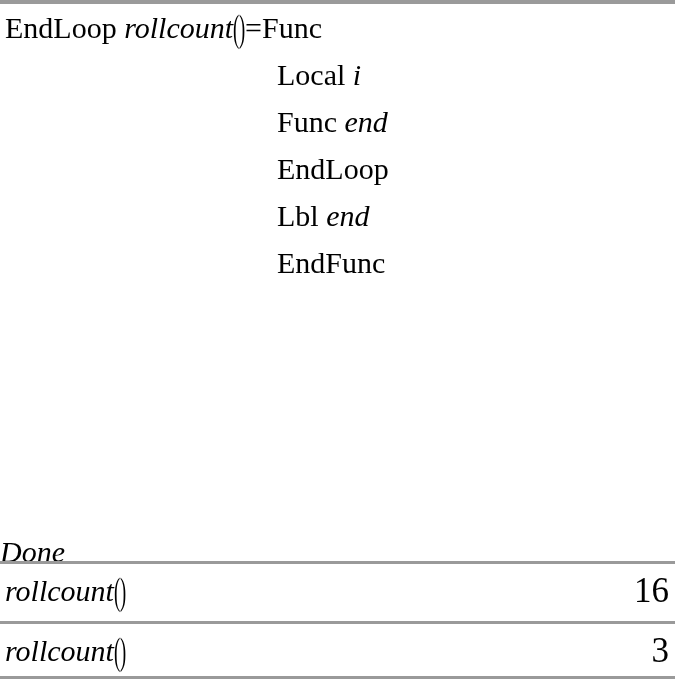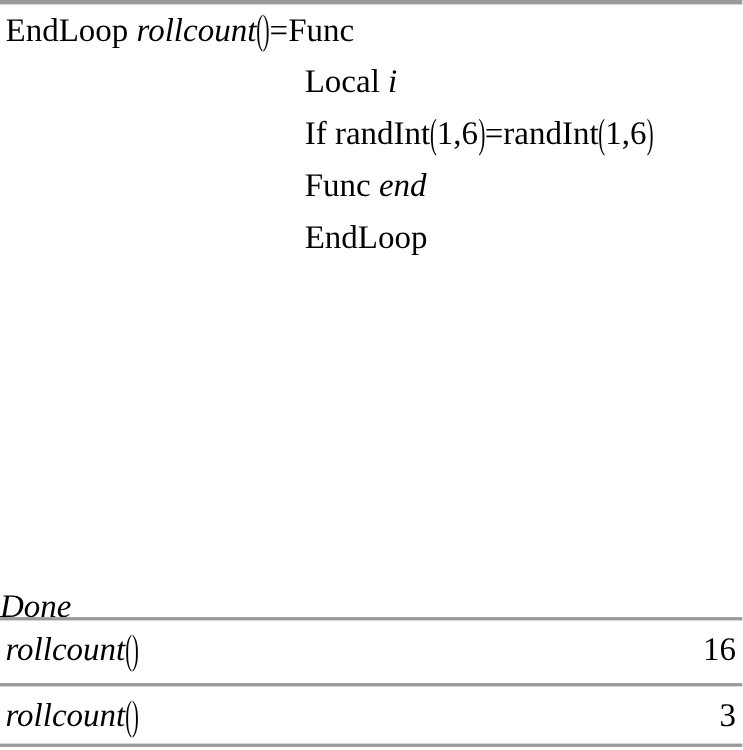--- a/index.html
+++ b/index.html
@@ -112,21 +112,21 @@
     font-size: 30px;
     font-style: italic;
     white-space: nowrap;
   }
   .result-value {
     position: absolute;
     right: 6px;
     top: 0;
     height: 57px;
     line-height: 53px;
-    font-size: 30px;
+    font-size: 35px;
     font-style: normal;
     white-space: nowrap;
   }
 </style>
 </head>
 <body>
 
 <div class="calc-page">
 
   <div class="top-rule"></div>
@@ -136,35 +136,38 @@
     <div class="code-line lead">
       <span class="upright">EndLoop</span><span>&nbsp;</span><span class="ital">rollcount</span><span class="paren">(</span><span class="paren">)</span><span class="eq">=</span><span class="upright">Func</span>
     </div>
 
     <div class="code-line indent">
       <span class="upright">Local</span><span>&nbsp;</span><span class="ital">i</span>
     </div>
 
 
 
-    <div class="code-line indent">
-      <span class="upright">If</span><span>&nbsp;</span><span class="upright">randInt</span><span class="paren">(</span><span class="upright">1,6</span><span class="paren">)</span><span class="eq">=</span><span class="upright">randInt</span><span class="paren">(</span><span class="upright">1,6</span><span class="paren">)</span>
-    </div>
 
     <div class="code-line indent">
       <span class="upright">Func</span><span>&nbsp;</span><span class="ital">end</span>
     </div>
 
 
     <div class="code-line indent">
       <span class="upright">EndLoop</span>
     </div>
 
+    <div class="code-line indent">
+      <span class="upright">Lbl</span><span>&nbsp;</span><span class="ital">end</span>
+    </div>
 
 
+    <div class="code-line indent">
+      <span class="upright">EndFunc</span>
+    </div>
 
   </div>
 
   <div class="done-row">Done</div>
 
   <div class="sep sep-1"></div>
 
   <div class="result-row result-row-1">
     <span class="result-expr"><span class="ital">rollcount</span><span class="paren">(</span><span class="paren">)</span></span>
     <span class="result-value">16</span>

